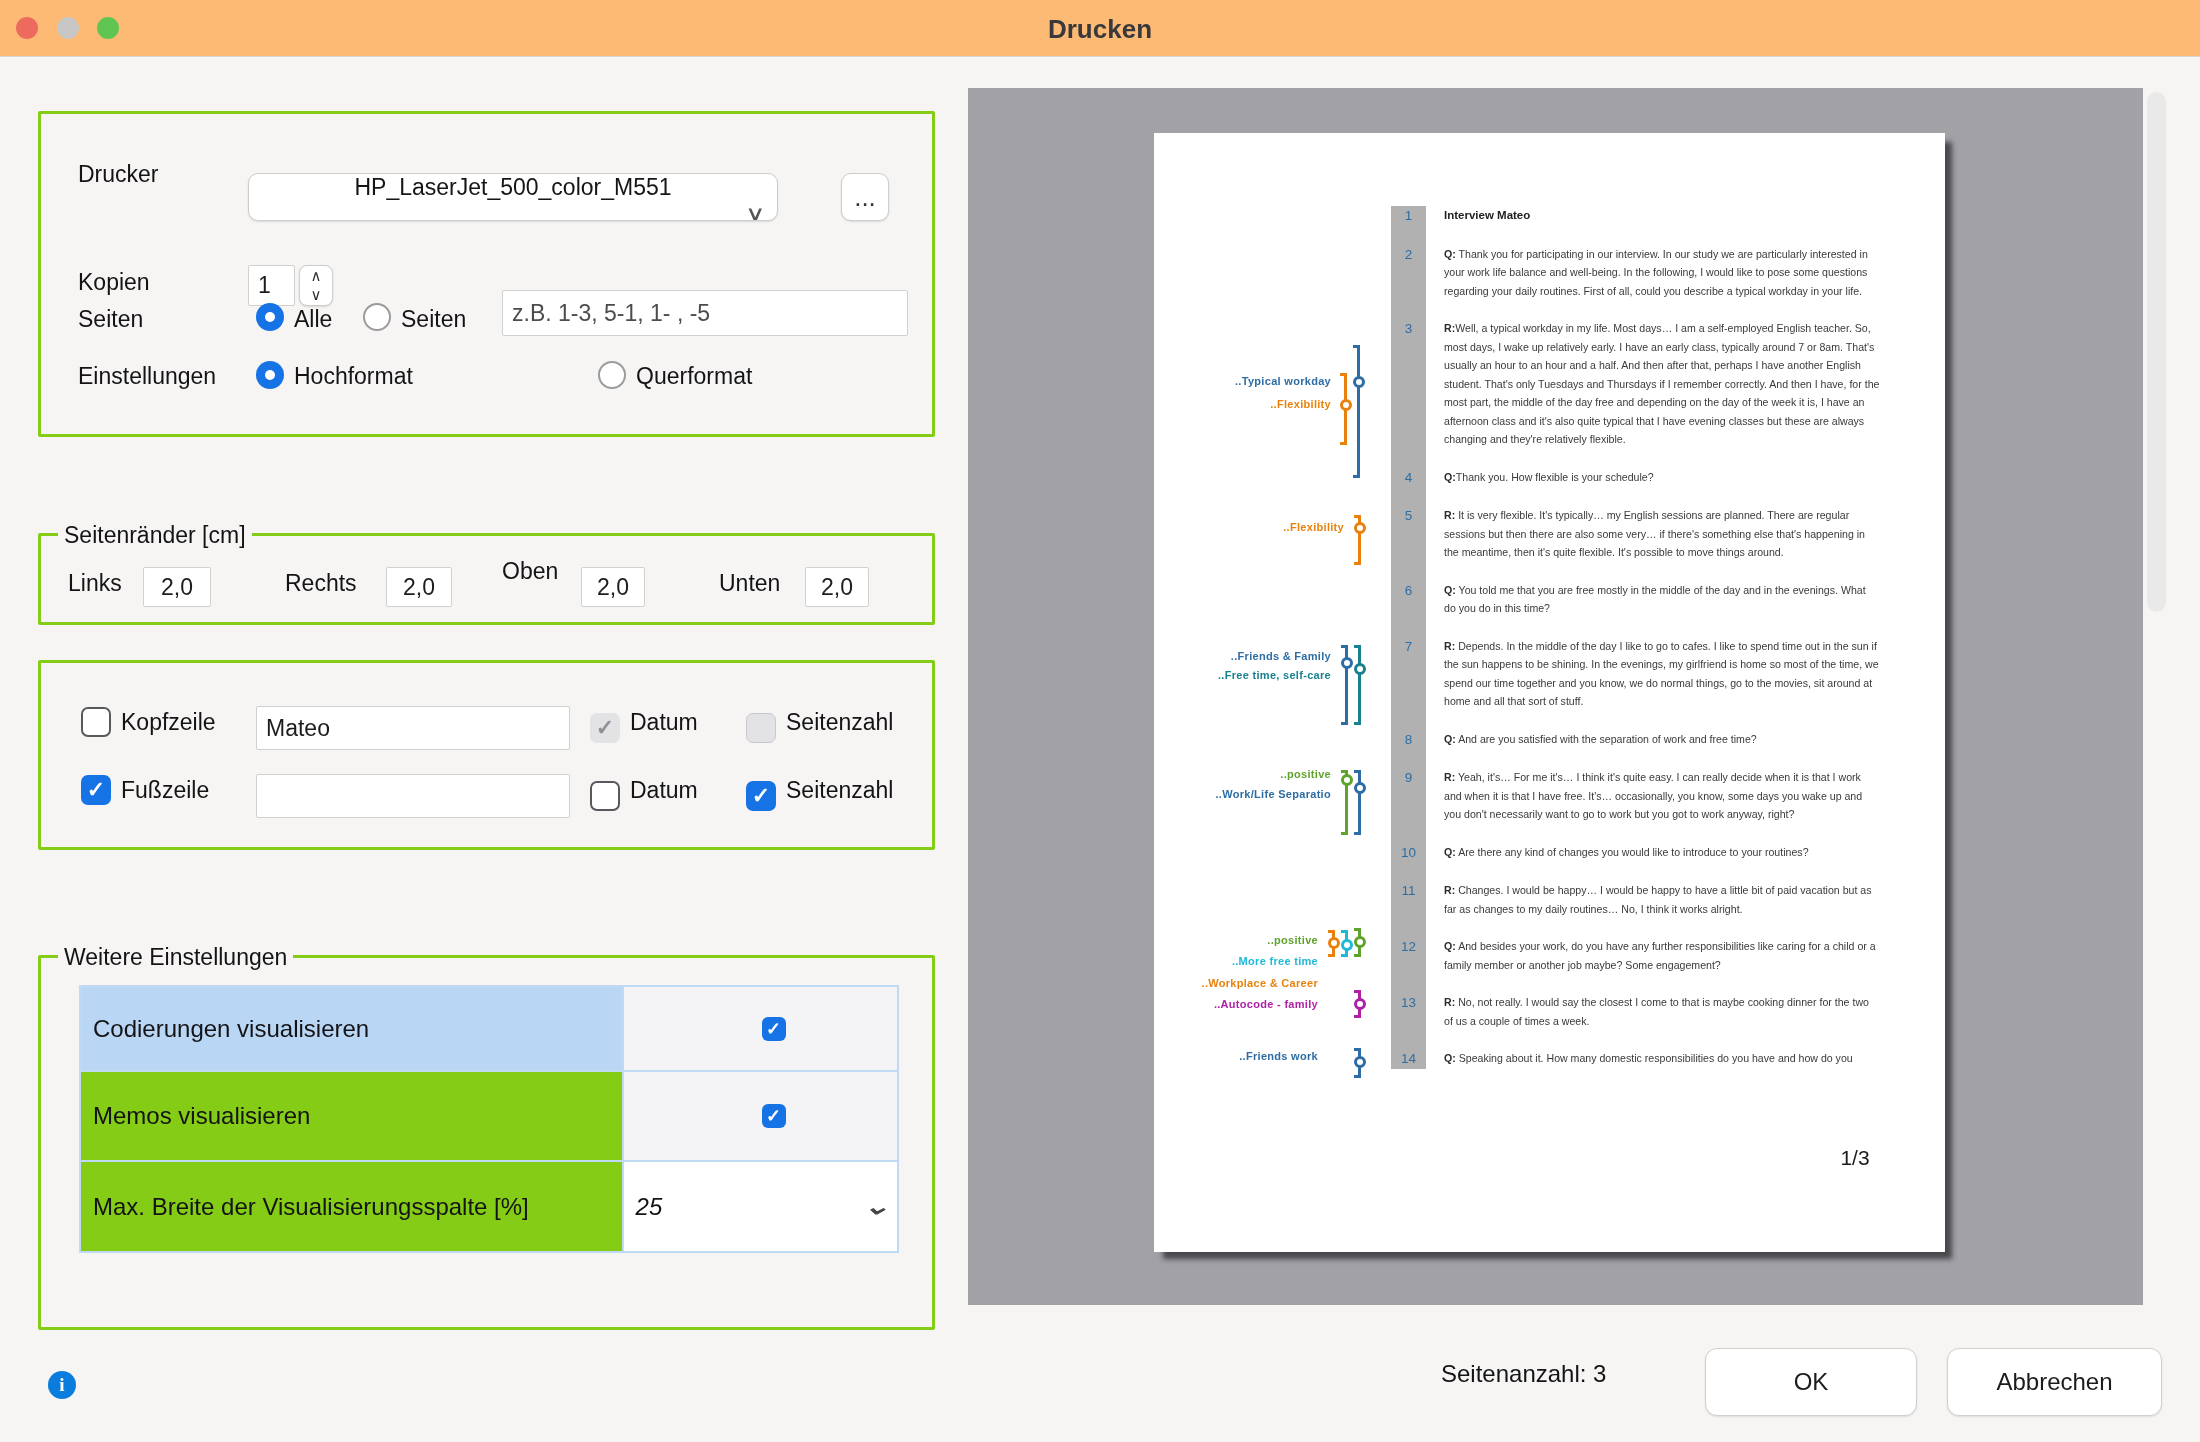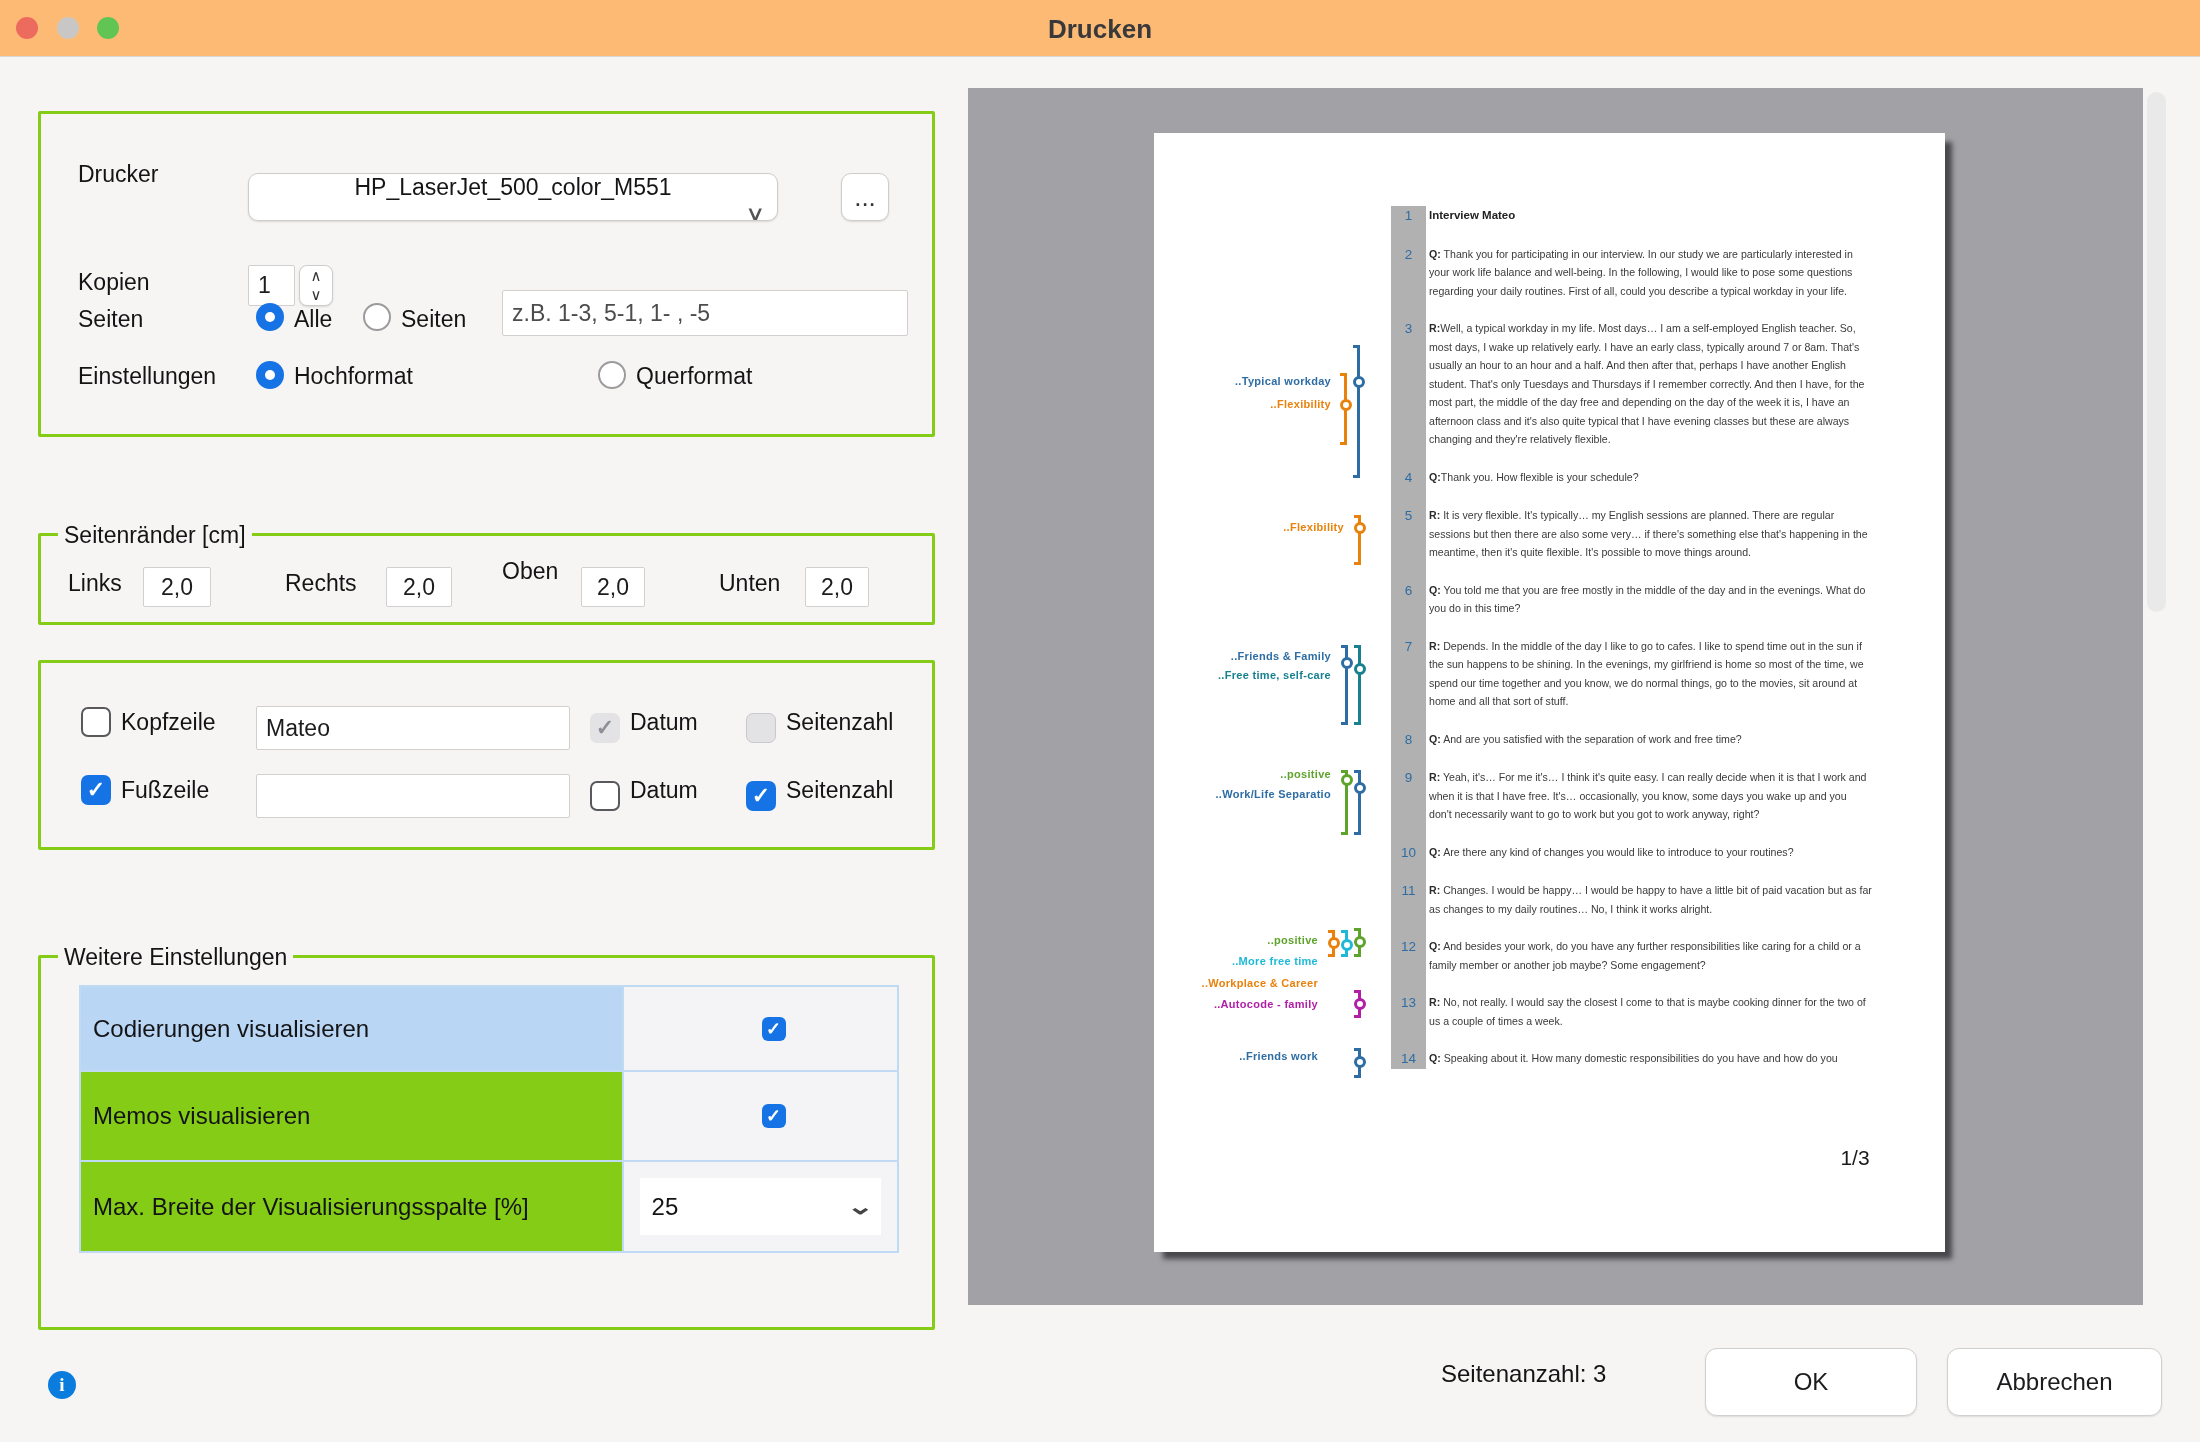--- a/index.html
+++ b/index.html
@@ -67,21 +67,21 @@
                color:#fff; font-size:19px; font-weight:bold; font-family:"Liberation Serif",serif; display:flex; align-items:center; justify-content:center; }
 
   
   .preview { position:absolute; left:968px; top:88px; width:1175px; height:1217px; background:#a2a1a6; overflow:hidden; }
   .page { position:absolute; left:186px; top:45px; width:791px; height:1119px; background:#fff;
           box-shadow:8px 8px 5px -1px rgba(30,30,34,.68); }
   .doc-flow { position:absolute; left:237px; top:73px; width:489px; }
   .para-row { display:flex; }
   .num-cell { width:35px; background:#b2b1b1; color:#2e6da4; font-size:13.5px; text-align:center; line-height:18.5px;
               padding-top:1px; flex:none; }
-  .text-cell { width:443px; margin-left:3px; font-size:10.6px; line-height:18.5px; color:#3a3a3c; }
+  .text-cell { width:443px; margin-left:18px; font-size:10.6px; line-height:18.5px; color:#3a3a3c; }
   .para-row .pad { padding-bottom:19px; }
   .text-cell b { color:#2b2b2d; }
   .doc-title { font-weight:bold; font-size:11.5px; color:#222; }
 
   .viz-label { position:absolute; font-size:11px; font-weight:bold; letter-spacing:.3px; white-space:nowrap; text-align:right; }
   .viz-bar { position:absolute; width:3px; }
   .viz-bar::before, .viz-bar::after { content:""; position:absolute; left:-4px; width:7px; height:3px; background:inherit; }
   .viz-bar::before { top:0; } .viz-bar::after { bottom:0; }
   .viz-dot { position:absolute; width:12px; height:12px; border-radius:50%; background:#fff; border-width:3px; border-style:solid; }
 
@@ -176,21 +176,21 @@
           </td>
         </tr>
         <tr>
           <td class="c1">Memos visualisieren</td>
           <td class="c2">
             <div class="cell-cb">✓</div>
           </td>
         </tr>
         <tr>
           <td class="c1">Max. Breite der Visualisierungsspalte [%]</td>
-          <td class="c2" style="padding: 16px;">
+          <td class="c2" style="padding: 0px; font-style: italic;">
             <div class="val-cell">
               <span style="padding-left: 12px;">25</span>
               <span class="chev">⌄</span>
             </div>
           </td>
         </tr>
       </tbody>
   </table>
 </div>
 

